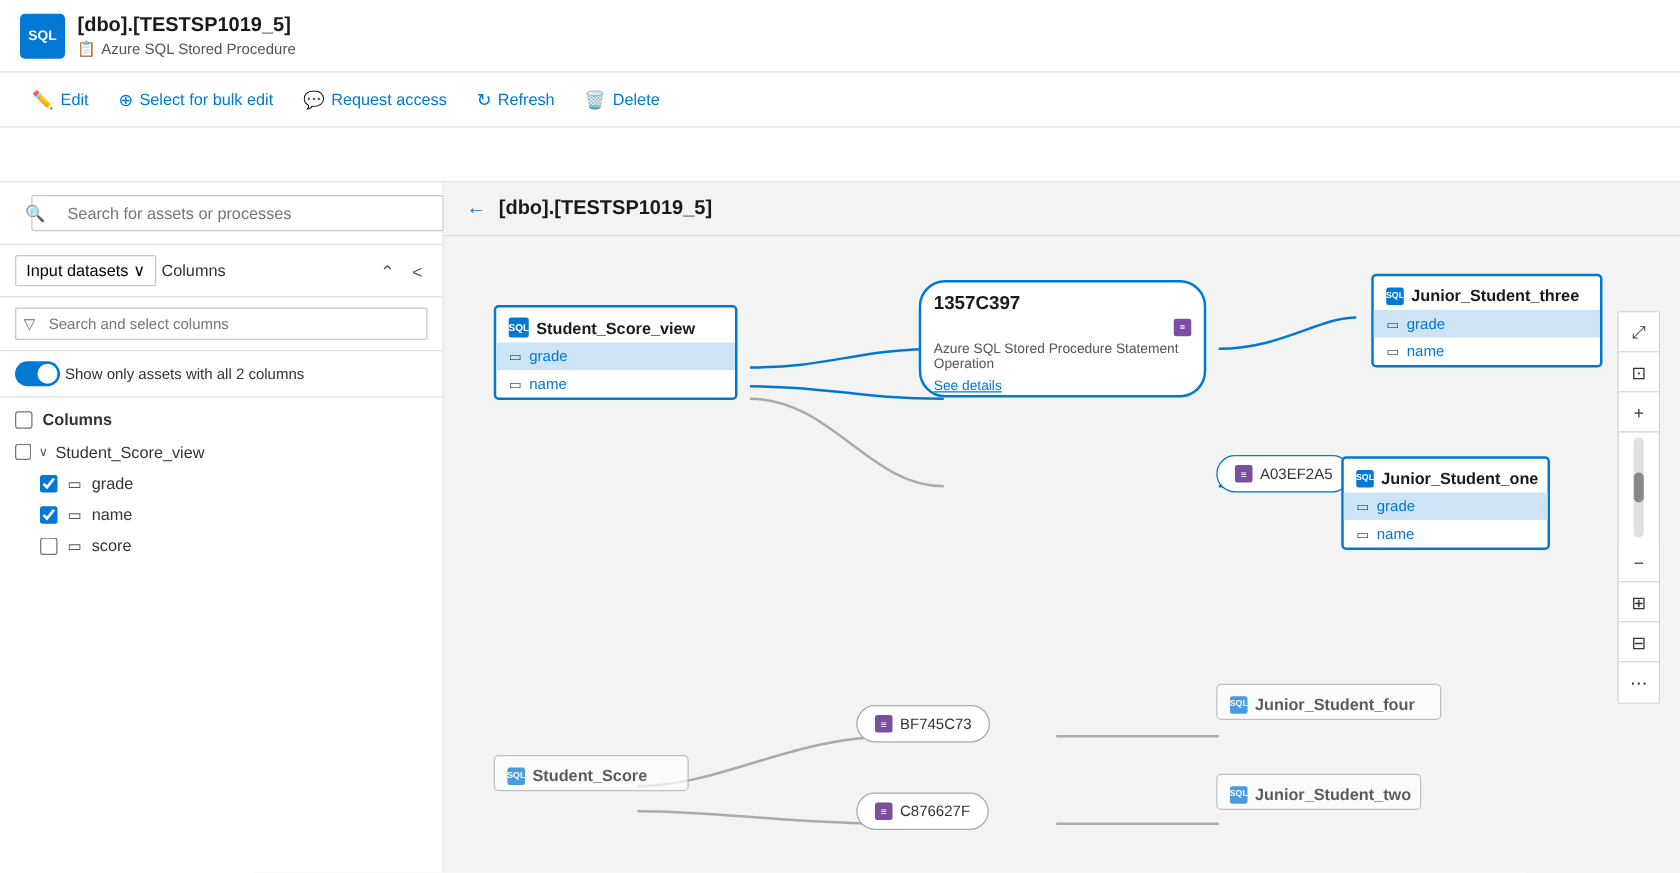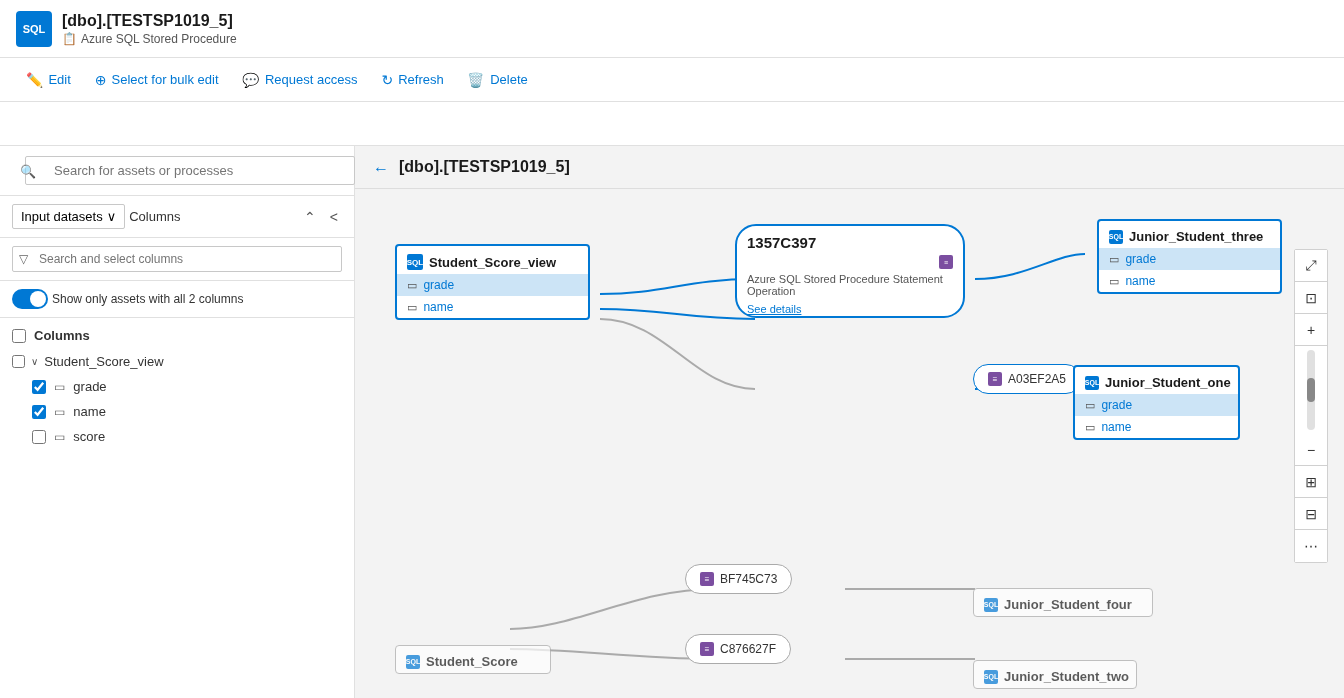--- a/index.html
+++ b/index.html
@@ -63,21 +63,21 @@
     .right-panel { flex: 1; background: #f3f3f3; position: relative; overflow: hidden; }
     .canvas-header { display: flex; align-items: center; gap: 8px; padding: 10px 16px; background: #f3f3f3; border-bottom: 1px solid #ddd; }
     .canvas-header .back-btn { cursor: pointer; color: #0078d4; font-size: 16px; border: none; background: none; padding: 2px; }
     .canvas-title { font-size: 16px; font-weight: 600; color: #1a1a1a; }
 
     .canvas-area { position: relative; width: 100%; height: calc(100% - 44px); overflow: hidden; }
 
     
     .lineage-node { position: absolute; background: #fff; border: 1.5px solid #0078d4; border-radius: 4px; }
     .lineage-node.highlighted { border: 2px solid #0078d4; }
-    .lineage-node.dimmed { border: 1.5px solid #aaa; opacity: 0.7; margin-top: 41px; }
+    .lineage-node.dimmed { border: 1.5px solid #aaa; opacity: 0.7; }
     .node-title { font-size: 13px; font-weight: 600; color: #1a1a1a; padding: 8px 10px 4px; display: flex; align-items: center; gap: 6px; }
     .node-subtitle { font-size: 11px; color: #555; padding: 0 10px 4px; display: flex; align-items: flex-end; gap: 4px; flex-direction: column; }
     .node-link { font-size: 11px; color: #0078d4; padding: 2px 10px 1px; cursor: pointer; text-decoration: underline; }
     .node-field { display: flex; align-items: center; gap: 6px; padding: 4px 10px; font-size: 12px; }
     .node-field.highlighted-field { background: #cce4f6; }
     .node-field-icon { font-size: 11px; color: #555; }
     .node-field-text { color: #0078d4; }
 
     .ellipse-node { position: absolute; background: #fff; border: 1.5px solid #aaa; border-radius: 20px; display: flex; align-items: center; gap: 6px; padding: 7px 14px; font-size: 12px; color: #333; }
     .ellipse-node.blue-border { border-color: #0078d4; }

